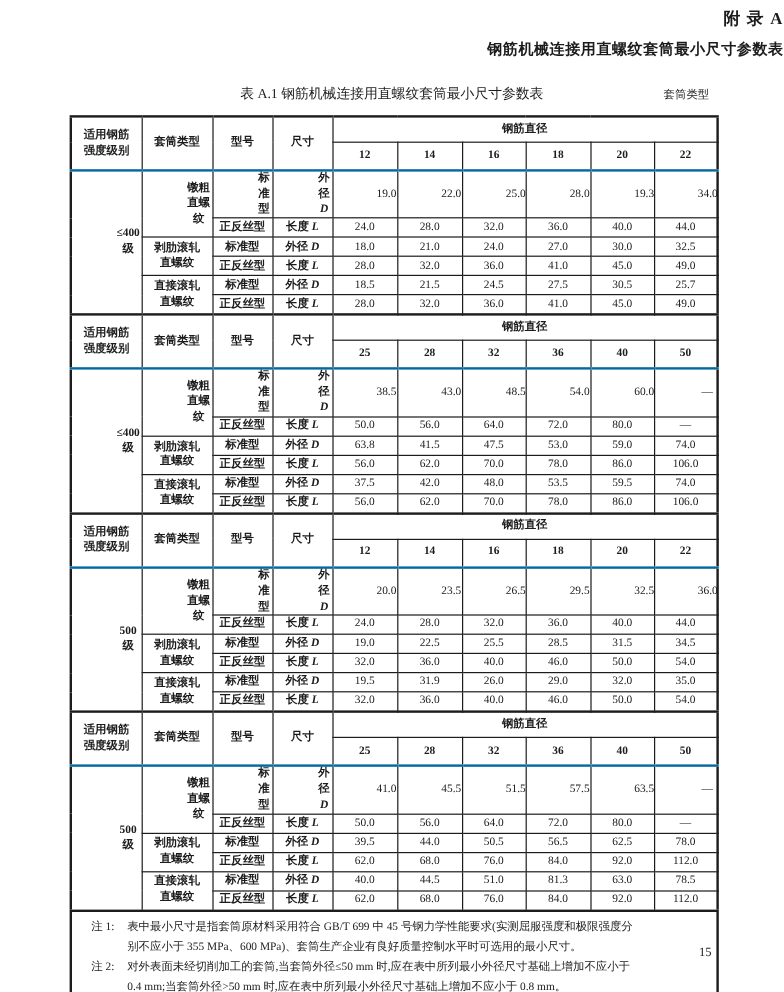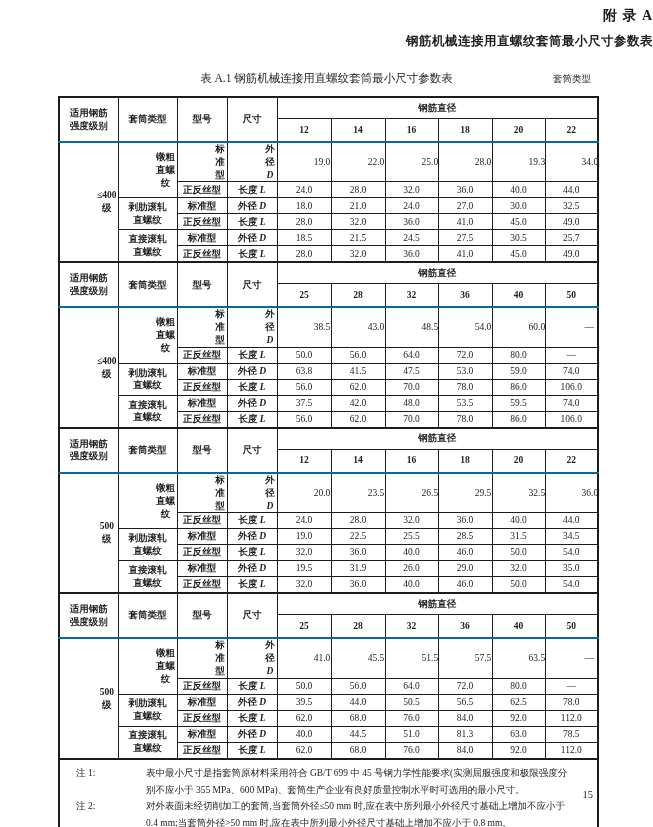--- a/index.html
+++ b/index.html
@@ -28,21 +28,21 @@
   tr.hdr2 th{height:22px;font-weight:bold;font-size:9.5px;}
   tr.datarow td{height:15px;}
   td.cn{font-weight:bold;}
   .section-top{border-top:2px solid #1c1c1c;}
   .data-top{border-top:2px solid #0369a1;padding-left:36px;}
   td i{font-style:italic;font-family:"Liberation Serif","DejaVu Serif",serif;}
   td.notes-td{
     border-top:2px solid #1c1c1c;text-align:left;
     padding:5px 10px 5px 16px;height:82px;vertical-align:top;
   }
-  .note{display:flex;font-size:9.5px;line-height:16.8px;font-weight:normal;gap:40px;}
+  .note{display:flex;font-size:9.5px;line-height:16.8px;font-weight:normal;}
   .note-label{flex:0 0 30px;}
   .note-text{flex:1;}
   .page-num{position:absolute;right:60px;top:789px;font-size:10.5px;}
 </style>
 </head>
 <body>
 
 <div class="titles">
   <div class="t1">附  录  A</div>
   <div class="t3">钢筋机械连接用直螺纹套筒最小尺寸参数表</div>

